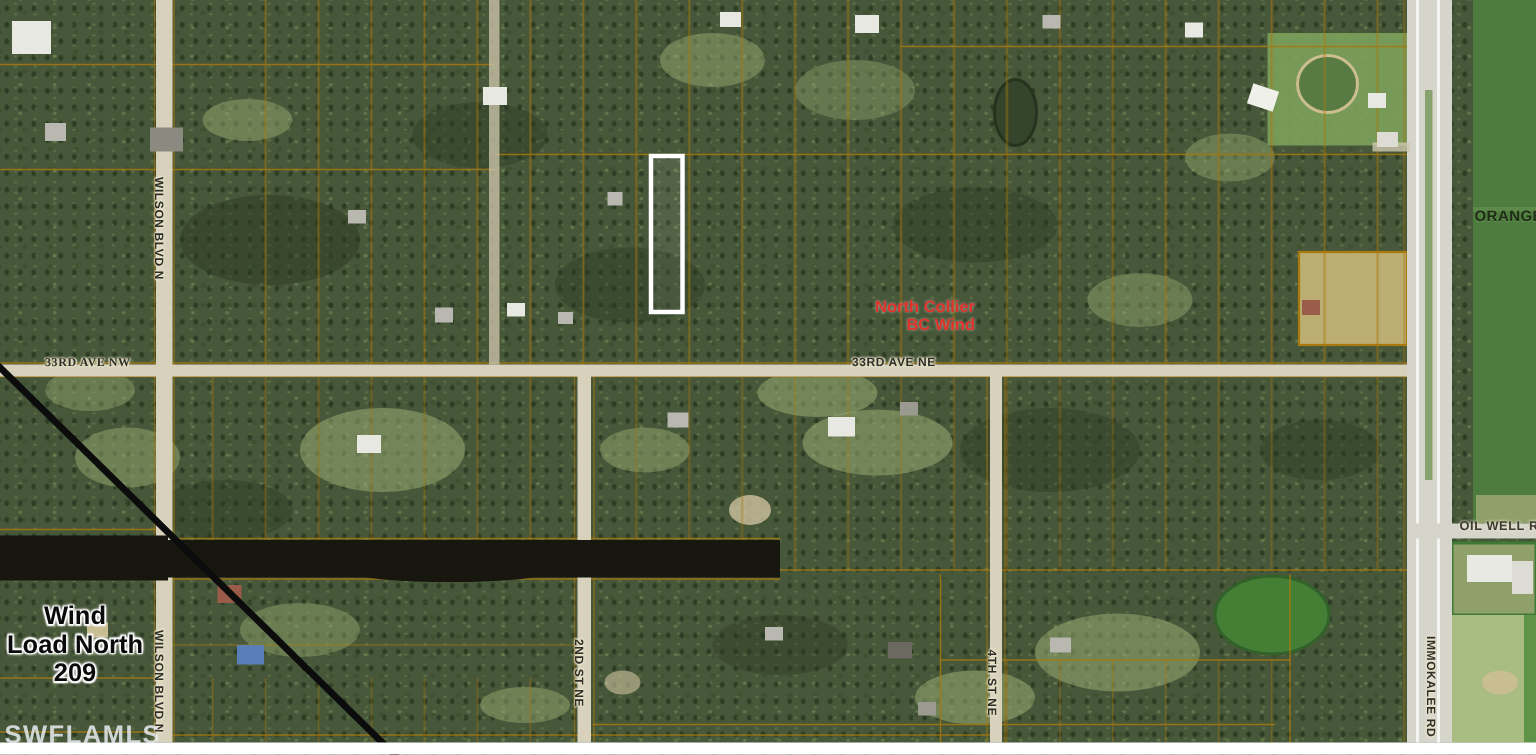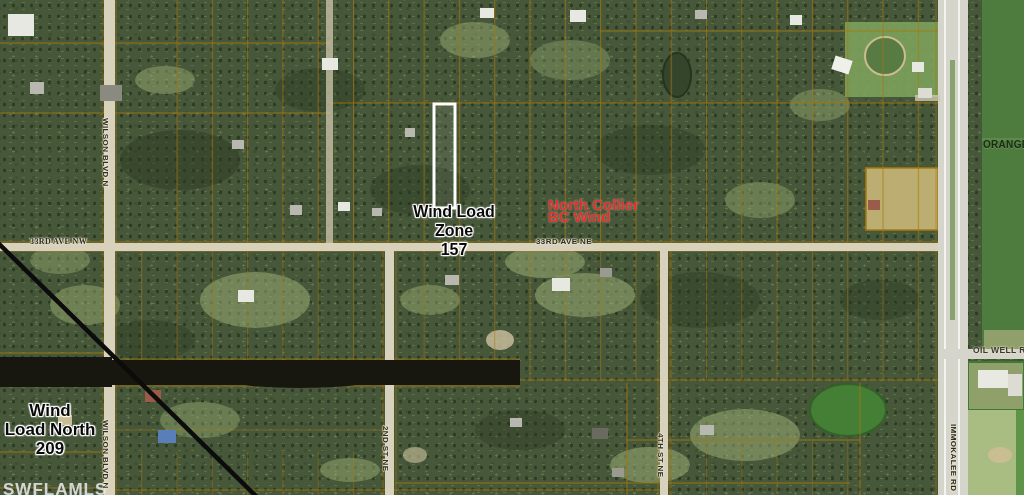--- a/index.html
+++ b/index.html
@@ -20,21 +20,21 @@
   .road-lbl{
     font-size:8px;font-weight:bold;color:#2e2f28;letter-spacing:.4px;
     text-shadow:0 0 2px #e6e0c8,0 0 2px #e6e0c8,1px 0 1px #e6e0c8,-1px 0 1px #e6e0c8;
   }
   .v{writing-mode:vertical-rl;}
   .halo-strong{
     text-shadow:0 0 2px #fff,0 0 3px #fff,1px 1px 1px #fff,-1px -1px 1px #fff,1px -1px 1px #fff,-1px 1px 1px #fff;
   }
   .wz{color:#0a0a0a;font-weight:bold;text-align:center;font-size:16px;line-height:19px;}
   .wz158{font-size:17px;line-height:19px;}
-  .fire-lbl{color:#e0322a;font-weight:bold;text-align:left;font-size:15px;line-height:12px;
+  .fire-lbl{color:#e0322a;font-weight:bold;text-align:right;font-size:11px;line-height:12px;
     text-shadow:0 0 2px rgba(255,255,255,.55);}
   .orange-lbl{font-size:10px;font-weight:bold;color:#1d2a16;letter-spacing:.3px;
     text-shadow:0 1px 0 rgba(120,160,100,.6);}
   .oil-lbl{font-size:8.5px;font-weight:bold;color:#3a3b33;letter-spacing:.4px;
     text-shadow:0 0 2px #e6e0c8,0 0 2px #e6e0c8;}
   .wm{font-size:17px;color:#e9edf2;opacity:.85;letter-spacing:1px;font-weight:bold;}
 </style>
 </head>
 <body>
 
@@ -180,41 +180,36 @@
 
     <line x1="-3" y1="242" x2="266" y2="506" stroke="#0c0c0c" stroke-width="4.5"></line>
 
     <rect x="434" y="104" width="21" height="104" fill="rgba(255,255,255,0.07)" stroke="#ffffff" stroke-width="3"></rect>
 
     <rect x="0" y="495" width="1024" height="8" fill="#ffffff"></rect>
   </svg>
 
   <div class="lbl road-lbl" style="left:30px;top:238px;font-family:Liberation Serif, serif;">33RD AVE NW</div>
 
-  <div class="lbl road-lbl" style="left:536px;top:238px;">33RD AVE NE</div>
+  <div class="lbl road-lbl" style="left:568px;top:238px;">33RD AVE NE</div>
 
   <div class="lbl road-lbl v" style="left:101px;top:118px;">WILSON BLVD N</div>
 
   <div class="lbl road-lbl v" style="left:101px;top:420px;">WILSON BLVD N</div>
 
   <div class="lbl road-lbl v" style="left:381px;top:426px;">2ND ST NE</div>
 
   <div class="lbl road-lbl v" style="left:656px;top:433px;">4TH ST NE</div>
 
   <div class="lbl road-lbl v" style="left:949px;top:424px;">IMMOKALEE RD</div>
 
   <div class="lbl oil-lbl" style="left:973px;top:346px;">OIL WELL R</div>
 
   <div class="lbl orange-lbl" style="left:983px;top:140px;">ORANGE T</div>
 
-  <div class="lbl wz halo-strong" style="left:404px;top:202px;width:100px;">
-    <div>Wind Load</div>
-    <div>Zone</div>
-    <div>157</div>
-  </div>
 
   <div class="lbl fire-lbl" style="left:548px;top:199px;width:102px;">
     <div>North Collier</div>
     <div>BC Wind</div>
   </div>
 
   <div class="lbl wz wz158 halo-strong" style="left:0px;top:401px;width:100px;">
     <div>Wind</div>
     <div>Load North</div>
     <div>209</div>

